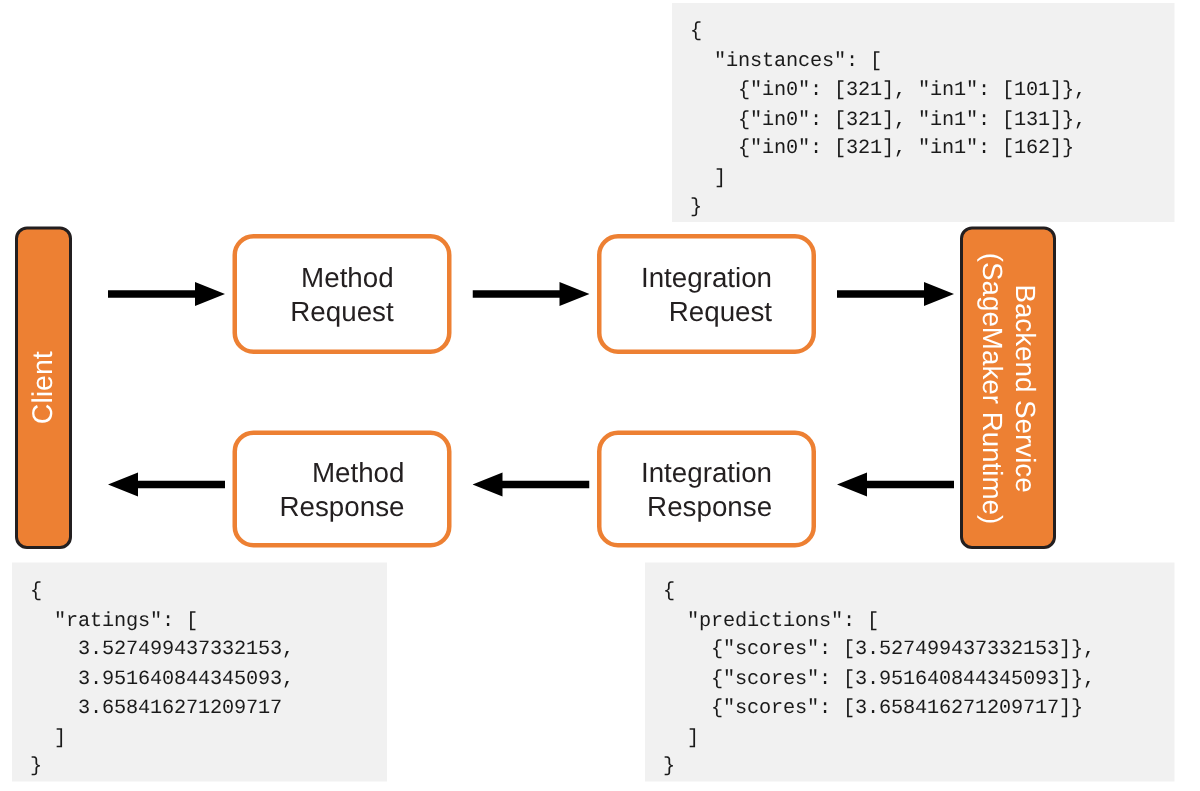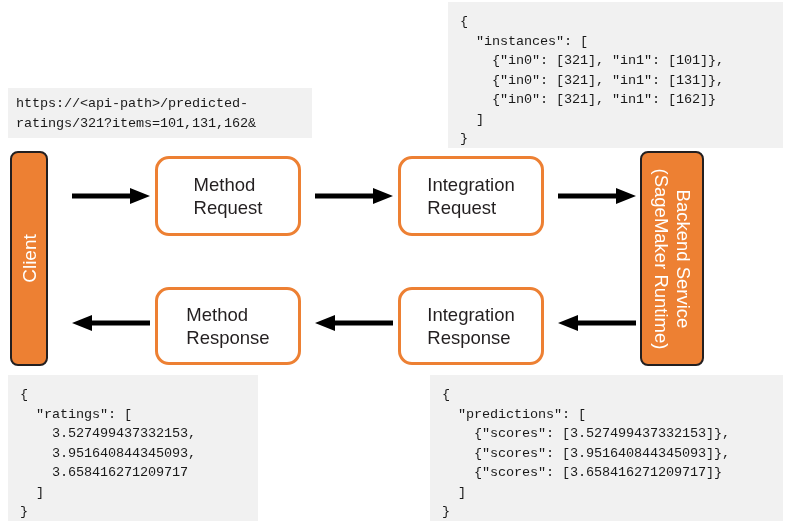--- a/index.html
+++ b/index.html
@@ -92,41 +92,39 @@
   
   .node {
     position: absolute;
     background: #ffffff;
     border: 3px solid #ed8033;
     border-radius: 14px;
     box-sizing: border-box;
     display: flex;
     align-items: center;
     justify-content: center;
-    text-align: left;
+    text-align: right;
     color: #231f20;
     font-size: 18.5px;
     line-height: 23px;
   }
   #node-method-request    { left: 155px; top: 156px; width: 146px; height: 80px; }
   #node-integration-request{ left: 398px; top: 156px; width: 146px; height: 80px; }
   #node-method-response   { left: 155px; top: 287px; width: 146px; height: 78px; }
   #node-integration-response{left: 398px; top: 287px; width: 146px; height: 78px; }
 
   
   .arrow { position: absolute; }
   .arrow svg { display: block; }
 </style>
 </head>
 <body>
 
 <div class="canvas">
 
-  <div class="code-panel" id="url-panel">https://&lt;api-path&gt;/predicted-
-ratings/321?items=101,131,162&amp;</div>
 
   <div class="code-panel" id="request-json-panel">{
   "instances": [
     {"in0": [321], "in1": [101]},
     {"in0": [321], "in1": [131]},
     {"in0": [321], "in1": [162]}
   ]
 }</div>
 
   <div class="code-panel" id="ratings-json-panel">{

